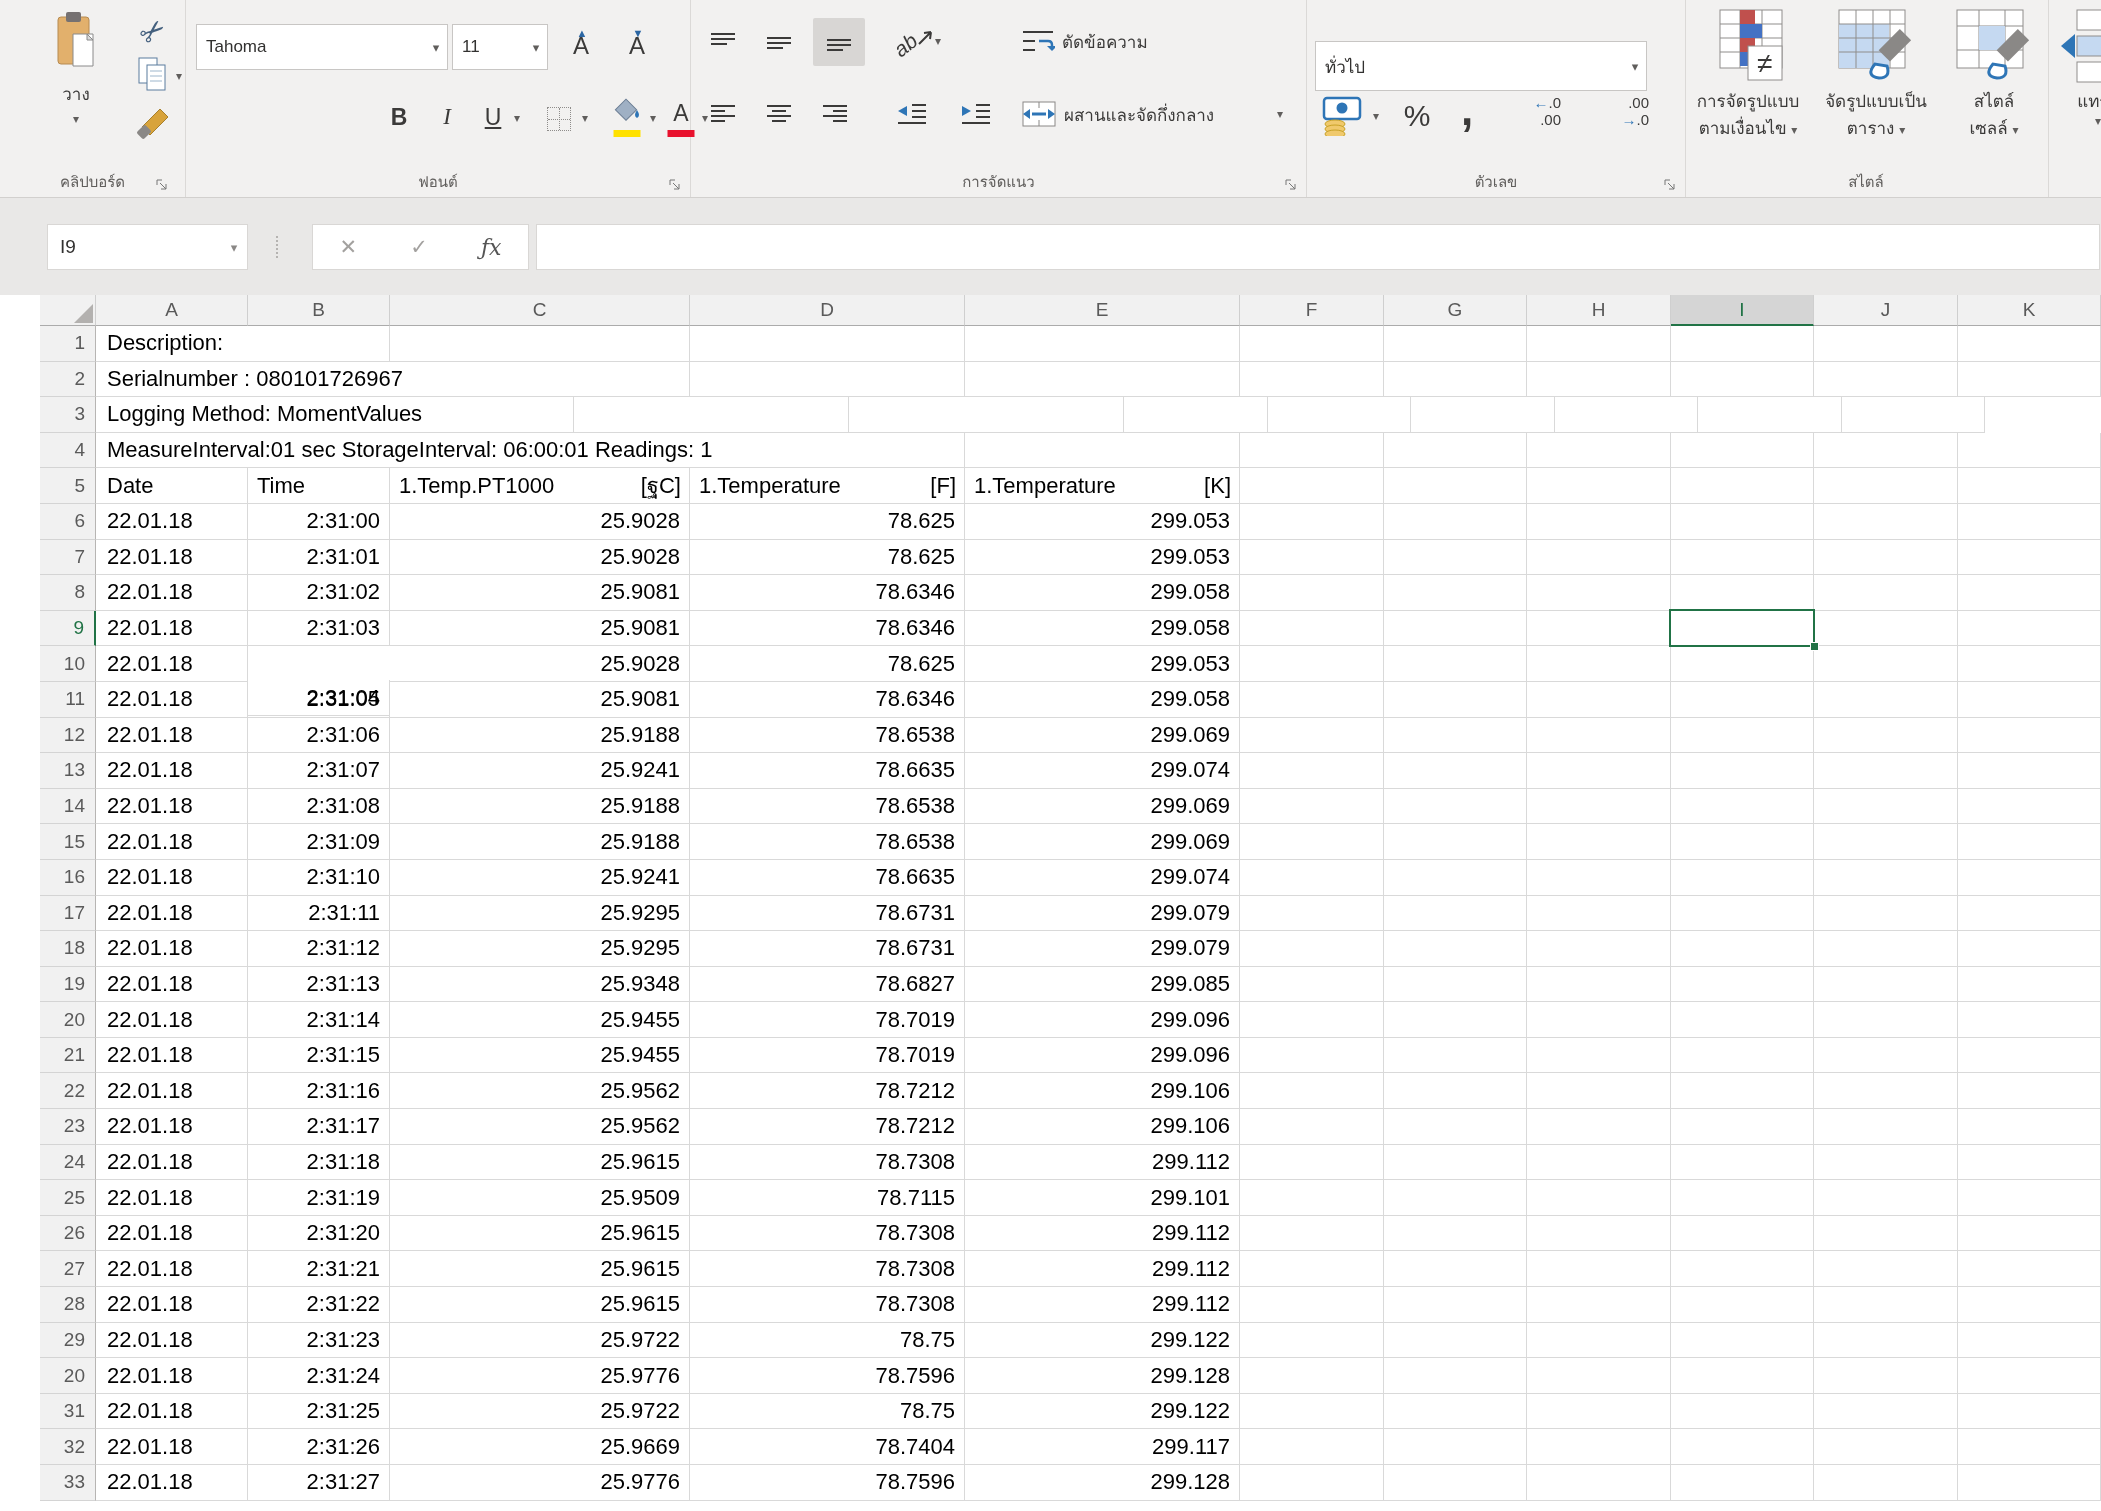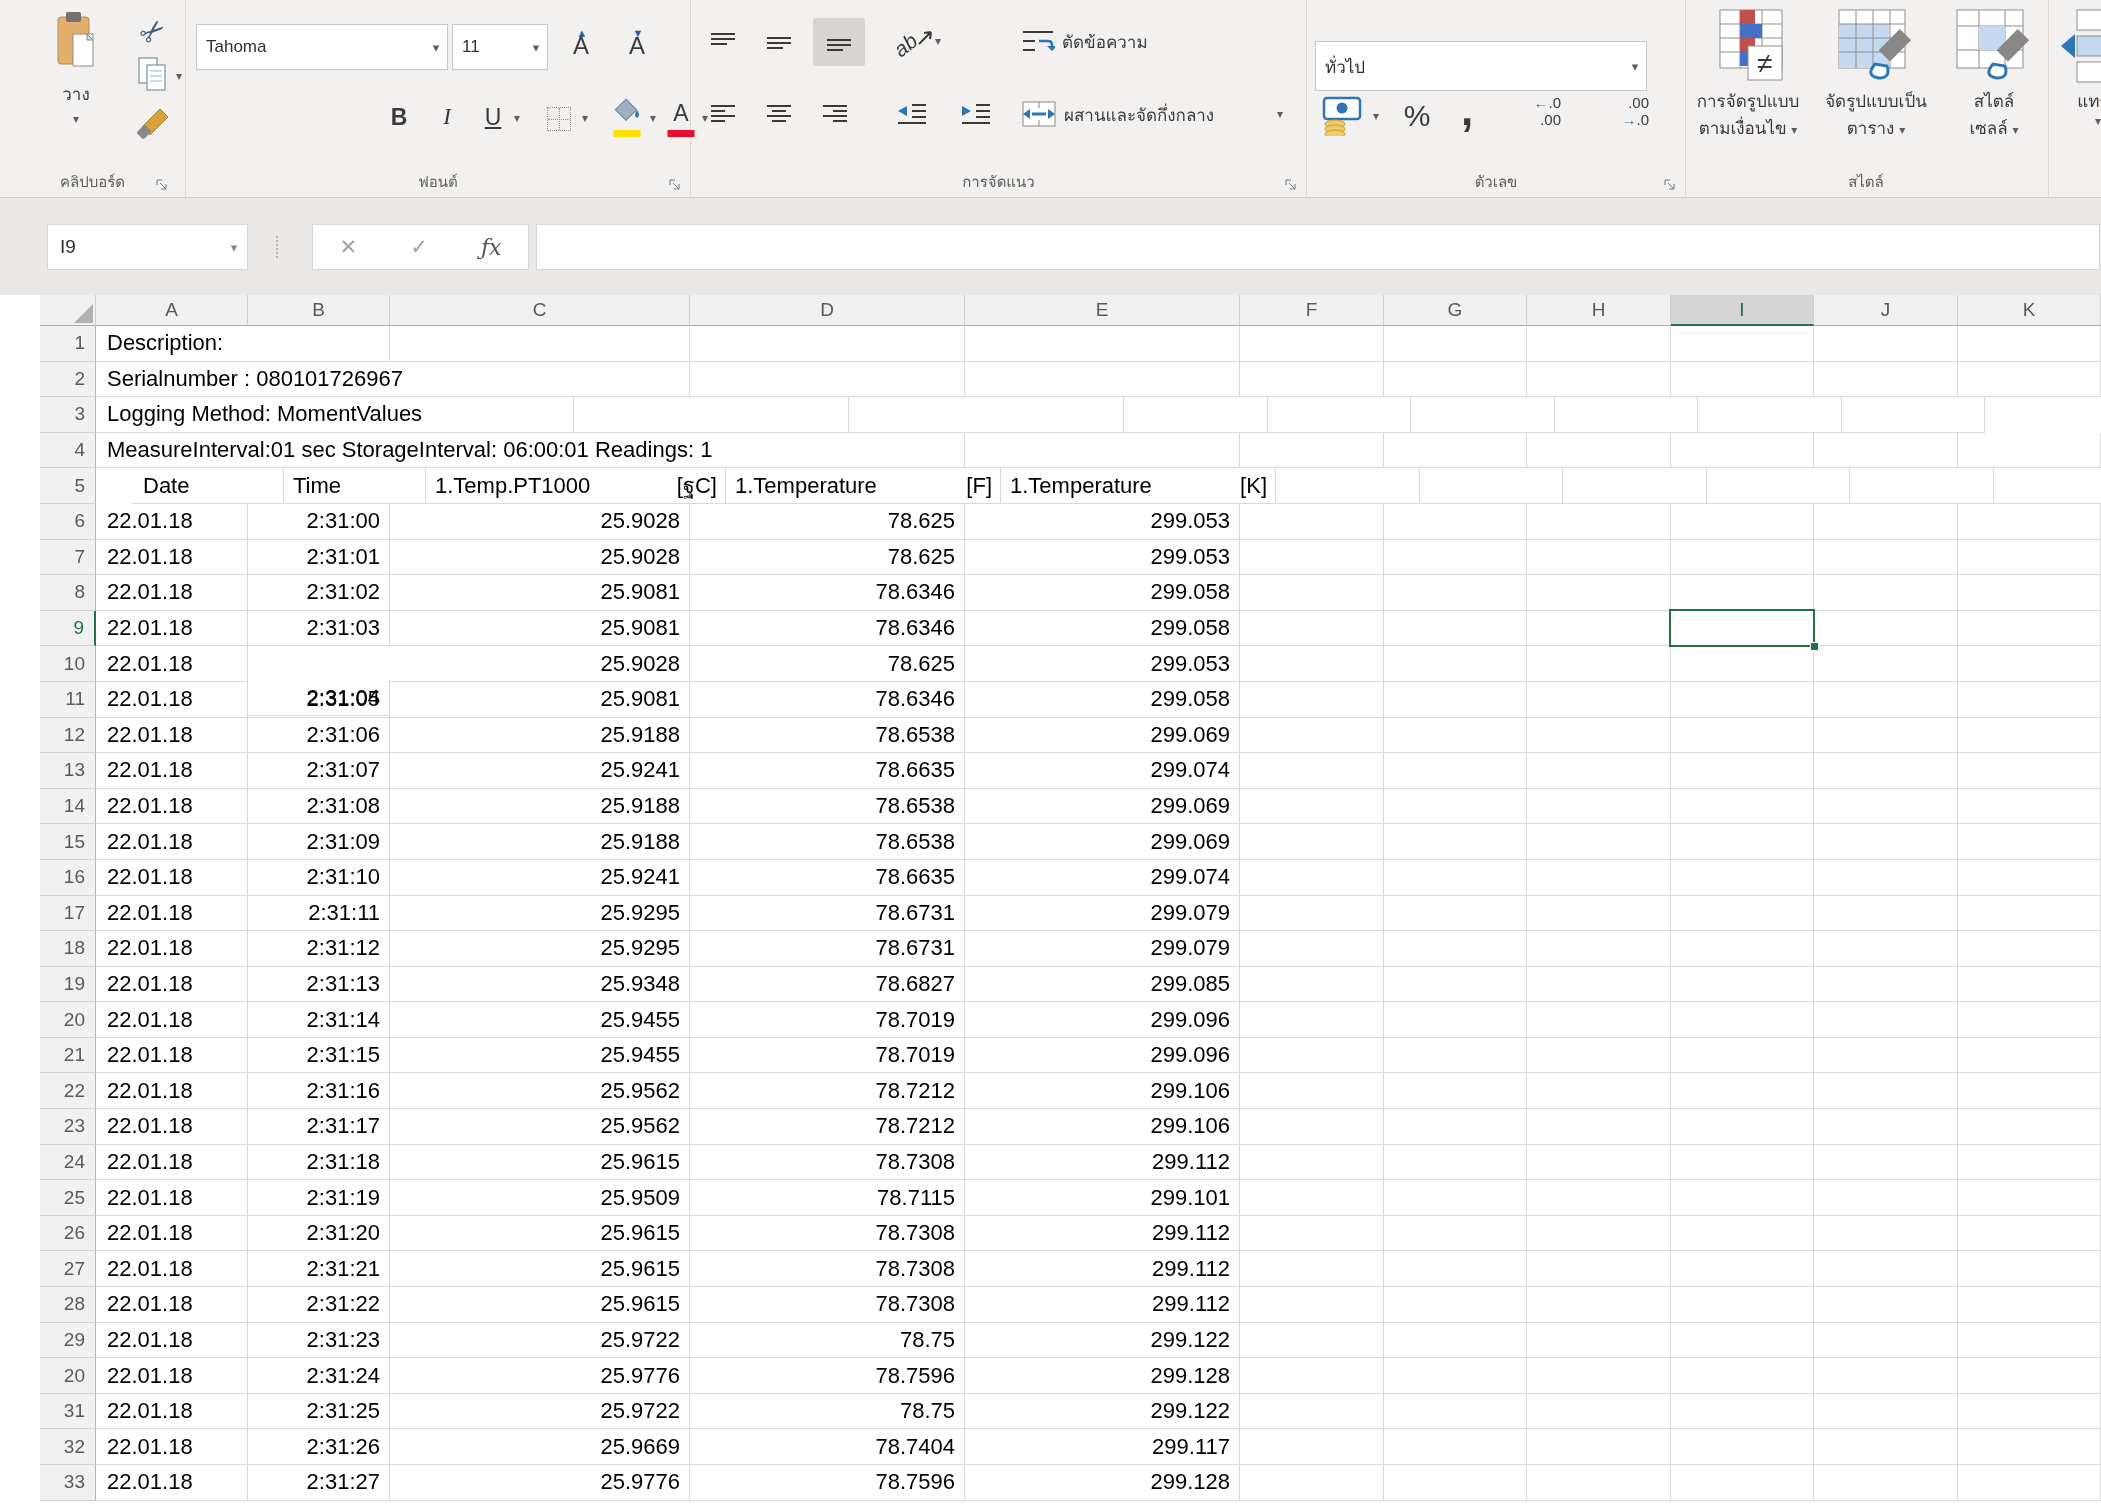--- a/index.html
+++ b/index.html
@@ -516,21 +516,21 @@
           <div class="cell" style="width: 275px;"></div>
           <div class="cell" style="width: 144px;"></div>
           <div class="cell" style="width: 143px;"></div>
           <div class="cell" style="width: 144px;"></div>
           <div class="cell" style="width: 143px;"></div>
           <div class="cell" style="width: 144px;"></div>
           <div class="cell" style="width: 143px;"></div>
         </div>
         <div class="row">
           <div class="gut">5</div>
-          <div class="cell date" style="width: 152px; margin-left: 36px;">Date</div>
+          <div class="cell date" style="width: 152px;">Date</div>
           <div class="cell date" style="width: 142px; padding-left: 9px;">Time</div>
           <div class="cell h5" style="width: 300px;">
             <span>1.Temp.PT1000</span>
             <span>[ฐC]</span>
           </div>
           <div class="cell h5" style="width: 275px;">
             <span>1.Temperature</span>
             <span>[F]</span>
           </div>
           <div class="cell h5" style="width: 275px;">

